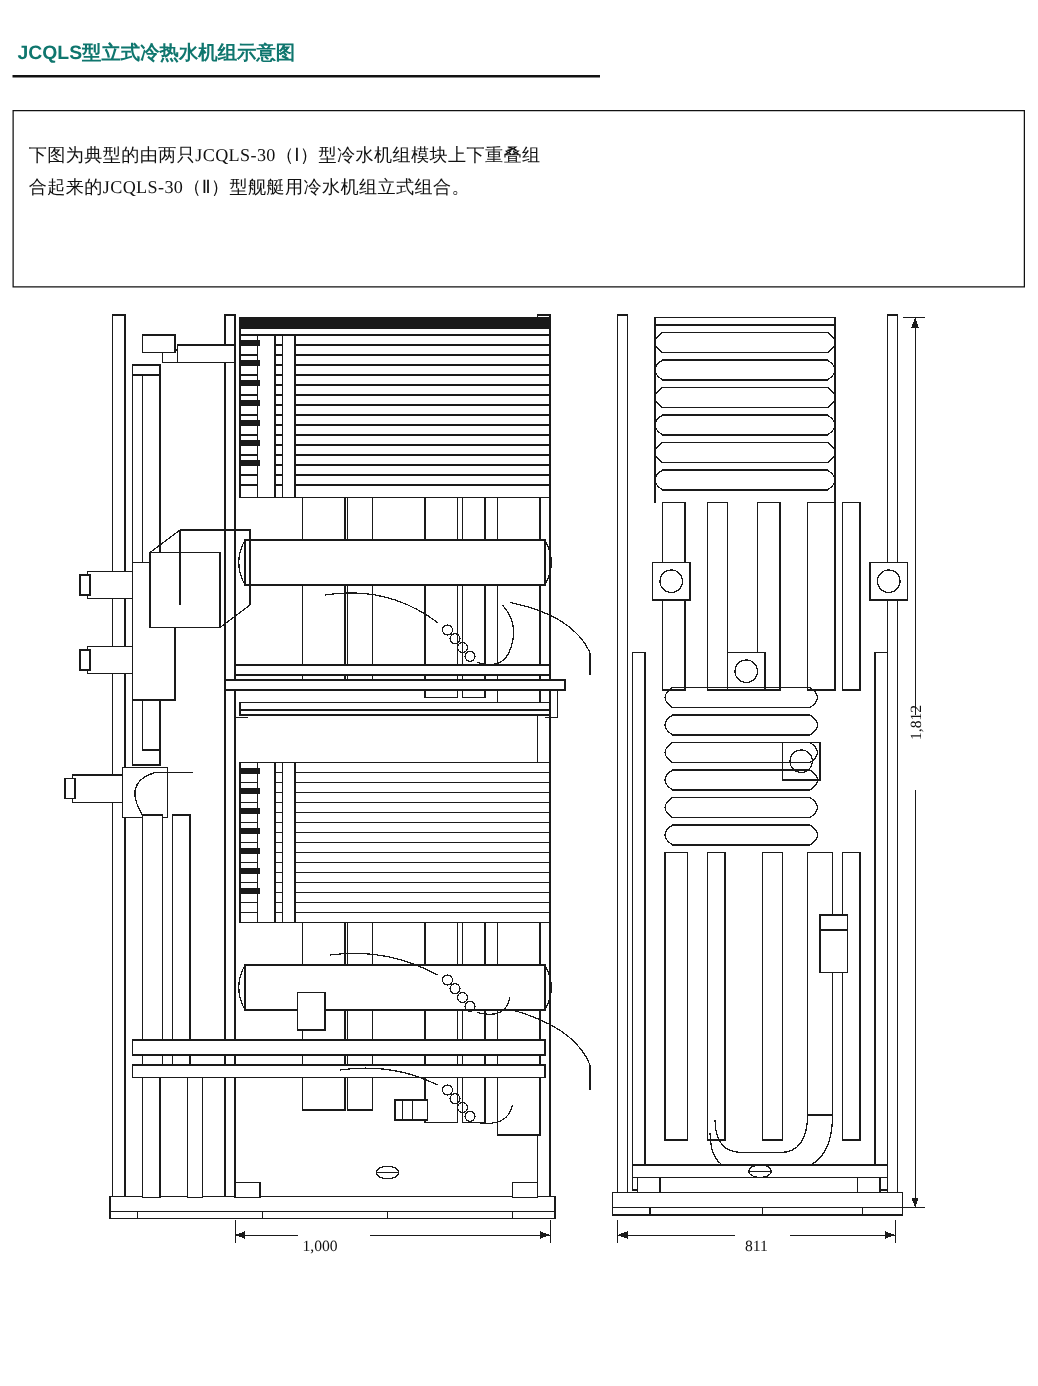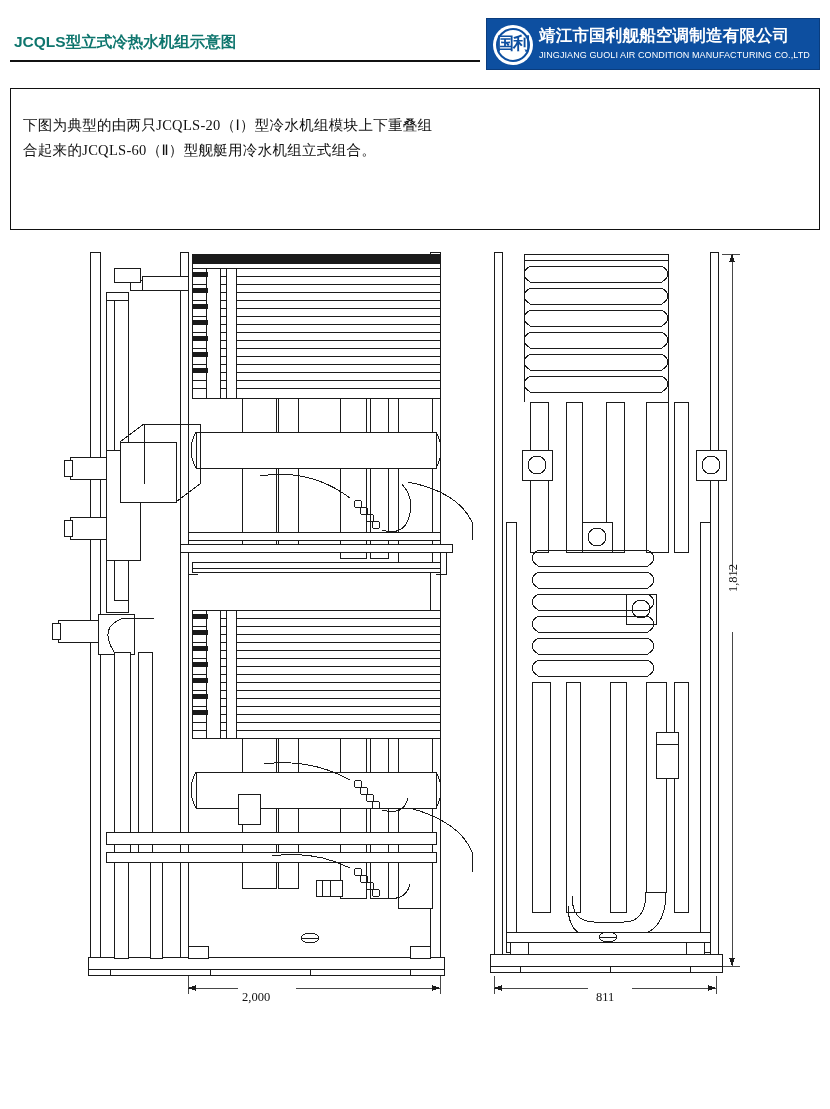--- a/index.html
+++ b/index.html
@@ -166,33 +166,24 @@
     transform-origin: left top;
   }
 </style>
 </head>
 <body>
 
 <div id="header">
   <div id="page-title">JCQLS型立式冷热水机组示意图</div>
   <div id="title-rule"></div>
 
-  <div id="company-banner">
-    <div id="company-logo">
-      <div class="ring"></div>
-      <div class="ring2"></div>
-      <div class="glyph">国利</div>
-    </div>
-    <div id="company-name-cn">靖江市国利舰船空调制造有限公司</div>
-    <div id="company-name-en">JINGJIANG GUOLI AIR CONDITION MANUFACTURING CO.,LTD</div>
-  </div>
 </div>
 
 <div id="description-box">
-  <div id="description-text">下图为典型的由两只JCQLS-20（Ⅰ）型冷水机组模块上下重叠组合起来的JCQLS-60（Ⅱ）型舰艇用冷水机组立式组合。</div>
+  <div id="description-text">下图为典型的由两只JCQLS-30（Ⅰ）型冷水机组模块上下重叠组合起来的JCQLS-30（Ⅱ）型舰艇用冷水机组立式组合。</div>
 </div>
 
 <div id="drawing-area">
 
   <svg id="drawing-svg" width="810" height="800" viewBox="0 0 810 800">
     <g fill="none" stroke="#1a1a1a" stroke-width="1" shape-rendering="crispEdges">
 
       <g>
 
         <rect x="80" y="20" width="10" height="720" fill="#ffffff"></rect>
@@ -454,16 +445,16 @@
         <line x1="712" y1="734" x2="730" y2="734"></line>
         <line x1="722" y1="22" x2="722" y2="340"></line>
         <line x1="722" y1="400" x2="722" y2="734"></line>
         <path d="M722 22 l-3 8 l6 0 z" fill="#1a1a1a" stroke="none"></path>
         <path d="M722 734 l-3 -8 l6 0 z" fill="#1a1a1a" stroke="none"></path>
       </g>
 
     </g>
   </svg>
 
-  <div class="dim-label" id="dim-width-main-label">2,000</div>
+  <div class="dim-label" id="dim-width-main-label">1,000</div>
   <div class="dim-label" id="dim-width-side-label">811</div>
   <div class="dim-label" id="dim-height-label">1,812</div>
 </div>
 
 </body></html>

